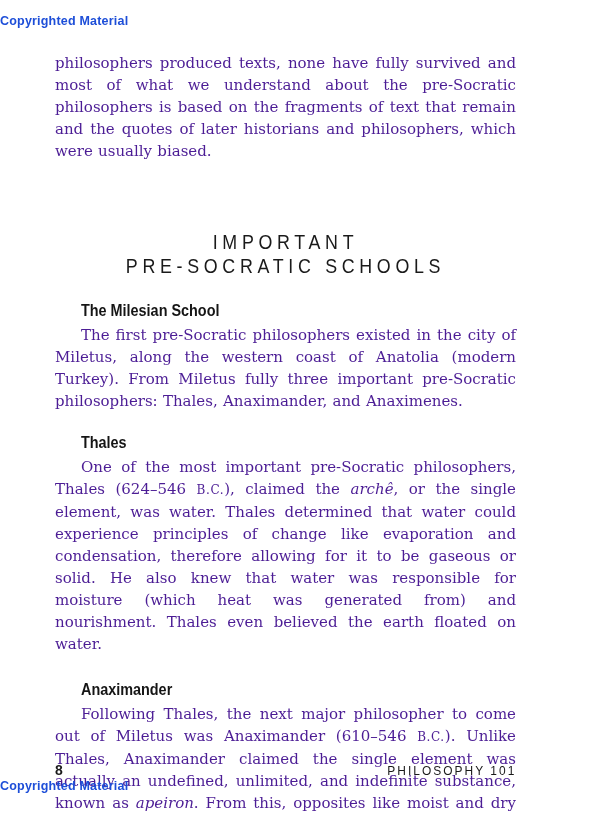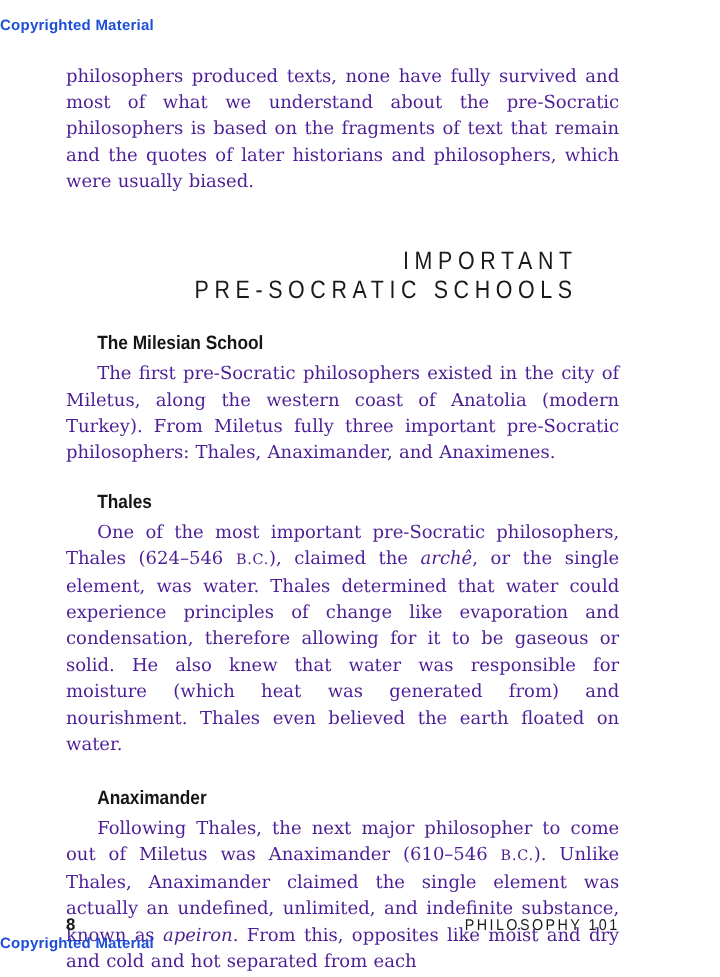--- a/index.html
+++ b/index.html
@@ -46,22 +46,22 @@
     text-indent: 26px;
     word-spacing: 0.5px;
   }
   .body-text.no-indent { text-indent: 0; }
   .rt-italic { font-style: italic; }
   .rt-smallcaps { font-size: 0.8em; letter-spacing: 0.6px; }
 
   .intro { margin-top: 52px; }
 
   .chapter-heading {
-    margin: 44px 0 0 0;
-    text-align: right;
+    margin: 68px 0 0 0;
+    text-align: center;
     font-family: "Liberation Sans", sans-serif;
     font-weight: normal;
     font-size: 21px;
     line-height: 24px;
     color: #1a1a1a;
   }
   .chapter-heading .line {
     display: block;
     letter-spacing: 5.5px;
     transform: scaleX(0.85);

